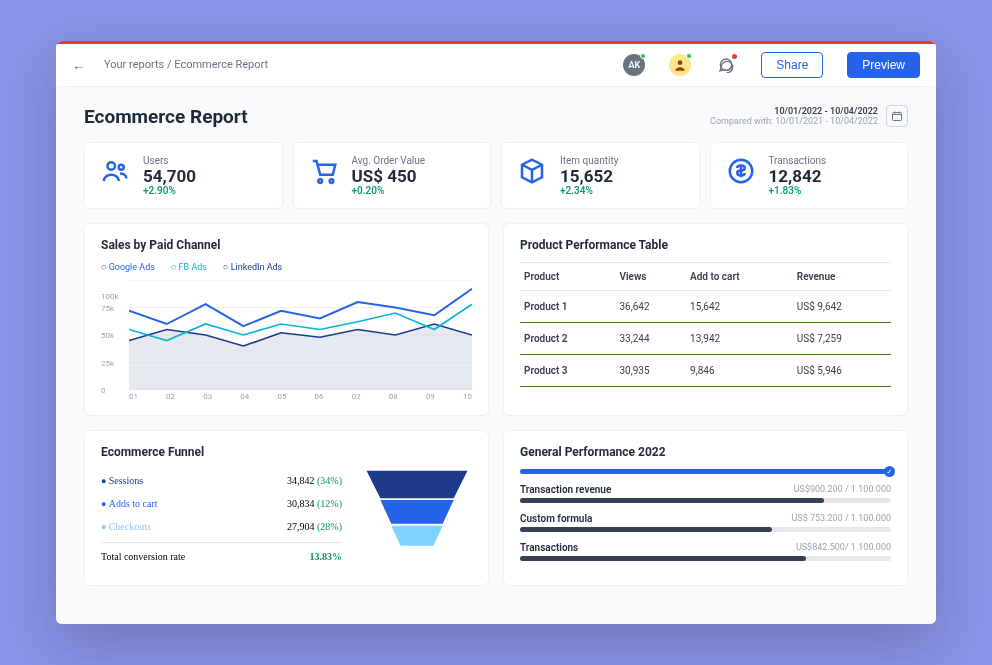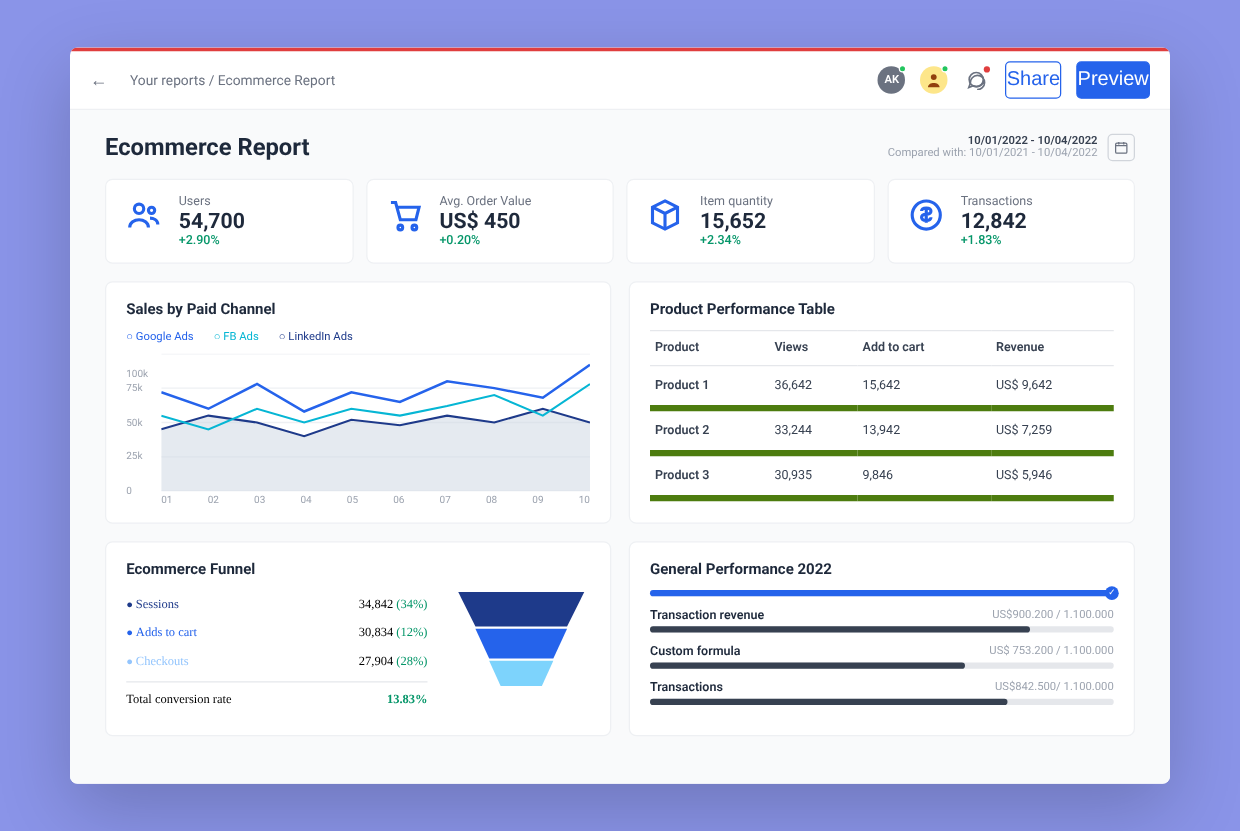--- a/index.html
+++ b/index.html
@@ -2,26 +2,26 @@
 <html><head>
 <meta charset="utf-8">
 <style>
   * { box-sizing: border-box; margin: 0; padding: 0; }
   body { font-family: -apple-system, BlinkMacSystemFont, "Segoe UI", Roboto, sans-serif; background: #8a94e8; display: flex; align-items: center; justify-content: center; min-height: 100vh; padding: 30px; }
   .window { width: 880px; background: #fff; border-radius: 6px; overflow: hidden; box-shadow: 0 20px 60px rgba(0,0,0,.2); }
   .top-red { height: 3px; background: #e03e3e; }
   .header { display: flex; align-items: center; padding: 8px 16px; border-bottom: 1px solid #eef0f3; font-size: 11px; }
   .back-btn { color: #6b7280; font-size: 14px; margin-right: 18px; cursor: pointer; }
   .crumb { color: #6b7280; }
-  .header-right { margin-left: auto; display: flex; align-items: center; gap: 12px; }
+  .header-right { margin-left: auto; display: flex; align-items: center; gap: 24px; }
   .avatar { width: 22px; height: 22px; border-radius: 50%; display: inline-flex; align-items: center; justify-content: center; font-size: 9px; font-weight: 600; color: #fff; position: relative; }
   .avatar .dot { position: absolute; top: -1px; right: -1px; width: 6px; height: 6px; border-radius: 50%; border: 1px solid #fff; }
   .chat-icon { width: 22px; height: 22px; display: inline-flex; align-items: center; justify-content: center; color: #6b7280; position: relative; }
   .chat-icon .dot { position: absolute; top: 0; right: 0; width: 5px; height: 5px; background: #e03e3e; border-radius: 50%; }
-  .btn { padding: 5px 0; font-size: 16px; border-radius: 4px; cursor: pointer; border: 1px solid; font-weight: 500;}
+  .btn { padding: 5px 14px; font-size: 12px; border-radius: 4px; cursor: pointer; border: 1px solid; font-weight: 500;}
   .btn-share { background: #fff; color: #2563eb; border-color: #2563eb; }
   .btn-preview { background: #2563eb; color: #fff; border-color: #2563eb; }
   .body { background: #f9fafb; padding: 18px 28px 24px; }
   .titlebar { display: flex; align-items: center; justify-content: space-between; margin-bottom: 14px; }
   .title { font-size: 19px; font-weight: 700; color: #1e293b; }
   .daterange { text-align: right; font-size: 9px; color: #9ca3af; display: flex; align-items: center; gap: 8px;}
   .daterange .main { color: #374151; font-weight: 600; }
   .cal-icon { width: 22px; height: 22px; border:1px solid #d1d5db; border-radius:4px; display:inline-flex; align-items:center; justify-content:center; color:#6b7280;}
   .kpis { display: grid; grid-template-columns: repeat(4,1fr); gap: 10px; margin-bottom: 14px; }
   .kpi { background: #fff; border: 1px solid #eef0f3; border-radius: 6px; padding: 12px 14px; display: flex; gap: 12px; align-items: flex-start; }
@@ -32,21 +32,21 @@
   .row2 { display: grid; grid-template-columns: 1fr 1fr; gap: 14px; margin-bottom: 14px; }
   .card { background: #fff; border: 1px solid #eef0f3; border-radius: 6px; padding: 14px 16px; }
   .card-title { font-size: 12px; font-weight: 700; color: #1e293b; margin-bottom: 10px; }
   .legend { display: flex; gap: 16px; font-size: 9px; color: #6b7280; margin-bottom: 8px; }
   .legend span::before { content:"○ "; }
   .chart { position: relative; height: 110px; }
   .ytick { position:absolute; left:0; font-size:8px; color:#9ca3af; transform:translateY(-50%);}
   .xticklabels { display:flex; justify-content:space-between; font-size:8px; color:#9ca3af; padding-left:28px; margin-top:2px;}
   .tbl { width: 100%; font-size: 10px; border-collapse: collapse; }
   .tbl th { text-align: left; font-weight: 600; color: #374151; padding: 8px 4px; border-bottom: 1px solid #e5e7eb; border-top: 1px solid #e5e7eb;}
-  .tbl td { padding: 10px 4px; border-bottom: 5px solid #4d7c0f; color: #374151; }
+  .tbl td { padding: 10px 4px; border-bottom: 1px solid #4d7c0f; color: #374151; }
   .tbl td:first-child { font-weight: 600; }
   .funnel-body { display: flex; gap: 20px; font-family: Liberation Serif, serif; }
   .funnel-list { flex: 1; font-size: 10px; }
   .funnel-row { display: flex; justify-content: space-between; padding: 6px 0; }
   .funnel-row .lbl::before { content:"● "; font-size:9px; }
   .funnel-row .val .pct { color: #059669; }
   .funnel-total { border-top: 1px solid #e5e7eb; padding-top: 8px; margin-top: 4px; display:flex; justify-content:space-between; font-size:10px;}
   .funnel-total .v { color: #059669; font-weight: 600; }
   .funnel-svg { width: 110px; }
   .perf-row { margin-bottom: 10px; }

